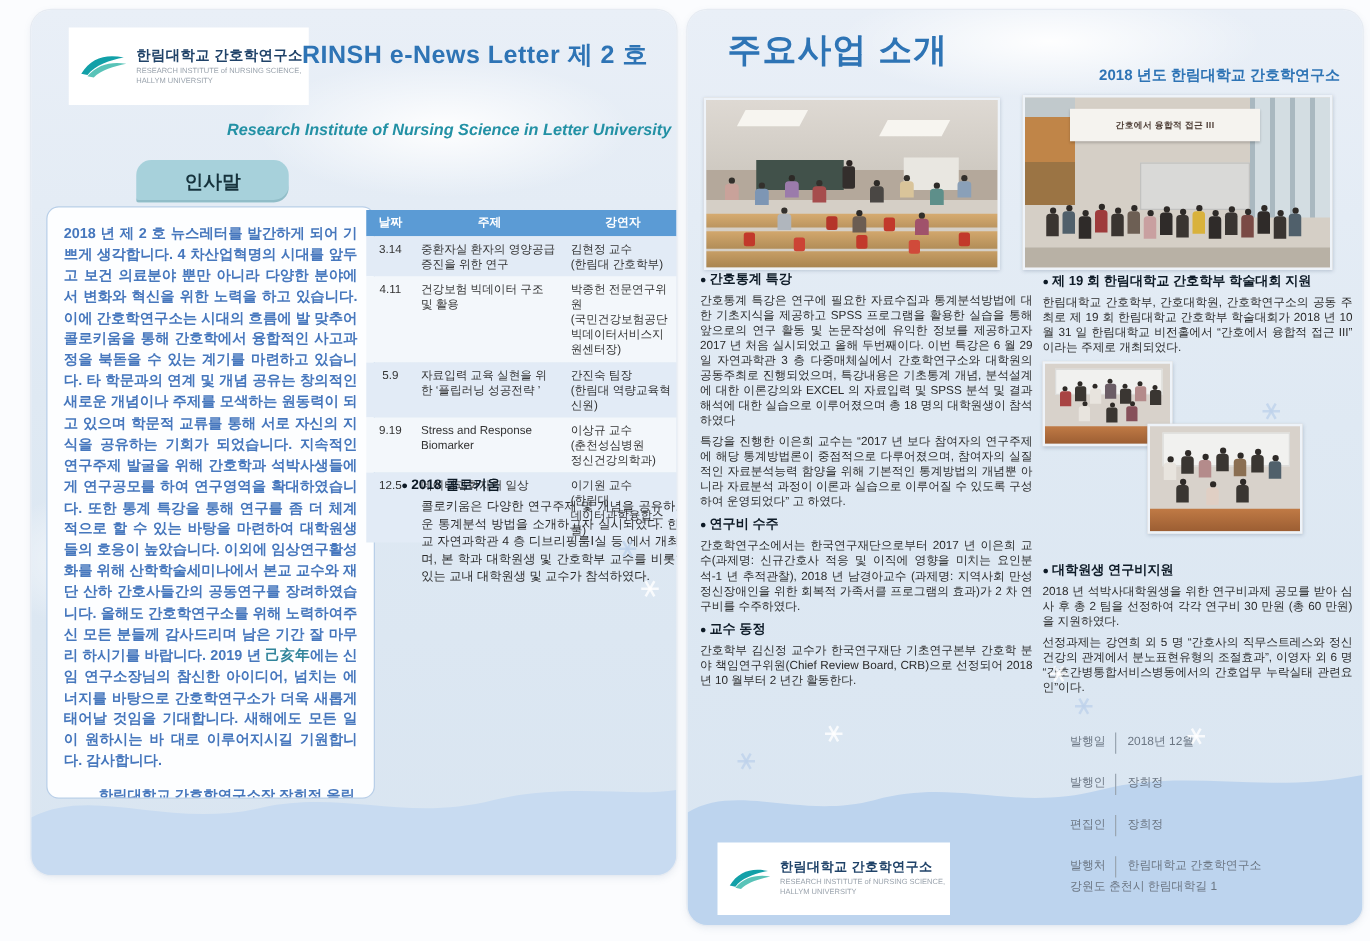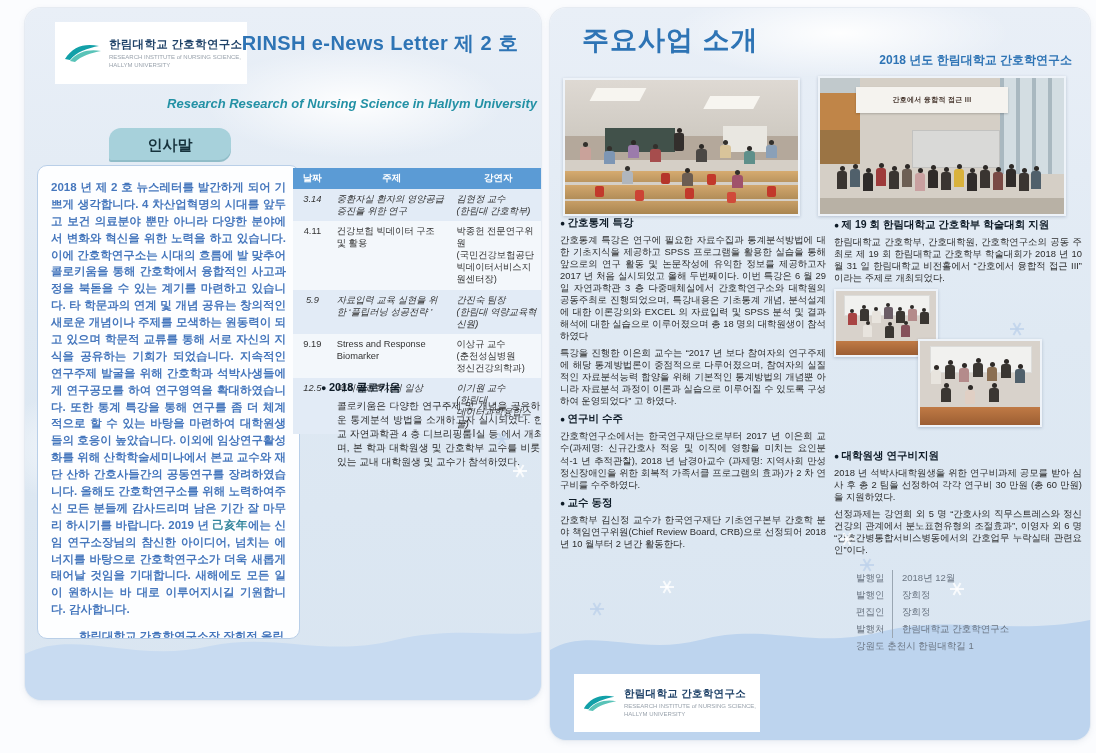--- a/index.html
+++ b/index.html
@@ -36,21 +36,21 @@
     padding:13px 13px;box-sizing:border-box;overflow:hidden;}
   .greet-text{font-size:11.5px;font-weight:bold;color:#4677bd;line-height:1.47;
     text-align:justify;}
   .hanja{color:#31849b;}
   .greet-sign{margin-top:11px;text-align:right;padding-right:2px;
     font-size:11.5px;font-weight:bold;color:#4677bd;}
   .lp-table{position:absolute;left:268px;top:160px;width:252px;
     border-collapse:collapse;font-size:9.3px;color:#333;}
   .lp-table th{background:#5b9bd5;color:#fff;font-weight:bold;padding:4px 2px;font-size:9.5px;}
   .lp-table td{padding:4px 5px;vertical-align:top;line-height:1.3;}
-  .lp-table tr.odd td{background:#e2ebf6;font-style:italic;}
+  .lp-table tr.odd td{background:#e2ebf6;}
   .lp-table tr.even td{background:#f3f7fb;}
   .cell-date{width:30px;text-align:center;}
   .cell-topic{width:118px;margin-top:45px;}
   .cell-speaker{width:92px;white-space:pre-line;}
   .sec-head{font-size:11px;font-weight:bold;color:#0d1a26;margin:0 0 4px 0;}
   .sec-head::before{content:"●  ";font-size:9px;}
   .colloq{position:absolute;left:268px;top:372px;width:252px;padding-left:28px;}
   .body-text{font-size:9.8px;line-height:1.42;color:#2b2b2b;text-align:justify;margin:0 0 6px 16px;}
   
   .rp-title{position:absolute;left:32px;top:14px;font-size:27px;font-weight:bold;color:#2e74b5;letter-spacing:1px;}
@@ -58,21 +58,21 @@
   .col-l{position:absolute;left:10px;top:208px;width:266px;z-index:2;}
   .col-r{position:absolute;left:284px;top:210px;width:248px;z-index:2;}
   .col-l .body-text,.col-r .body-text{font-size:9.4px;line-height:1.28;margin:0 0 5px 0;}
   .rp-head{font-size:10.5px;font-weight:bold;color:#0d1a26;margin:0 0 4px 0;}
   .rp-head::before{content:"●  ";font-size:8.5px;}
   .logo-bottom{position:absolute;left:24px;top:666px;width:186px;height:58px;z-index:3;}
   .logo-bottom .logo-ko{font-size:10.5px;}
   
   .footer{margin:14px 0 0 22px;}
   .f-row{display:flex;align-items:baseline;font-size:9.5px;color:#6b7683;line-height:1.78;}
-  .f-label{width:36px;}
+  .f-label{width:36px;margin-top:16px;}
   .f-value{border-left:1px solid #9aa6b2;padding-left:9px;}
   .f-address{font-size:9.5px;color:#6b7683;line-height:1.78;}
   
   .wave{position:absolute;left:0;bottom:0;width:100%;z-index:1;}
   
   .snowflake{position:absolute;width:14px;height:2px;background:rgba(255,255,255,.8);z-index:2;}
   .snowflake::before,.snowflake::after{content:"";position:absolute;left:0;top:0;width:14px;height:2px;background:inherit;}
   .snowflake::before{transform:rotate(60deg);}
   .snowflake::after{transform:rotate(120deg);}
   .snowflake.blue{background:rgba(190,210,235,.8);}
@@ -162,21 +162,21 @@
     <div>
       <div class="logo-ko">한림대학교 간호학연구소</div>
       <div class="logo-en">
         <span>RESEARCH INSTITUTE of NURSING SCIENCE,</span><br>
         <span>HALLYM UNIVERSITY</span>
       </div>
     </div>
   </div>
 
   <div class="lp-title">RINSH e-News Letter 제 2 호</div>
-  <div class="lp-subtitle">Research Research of Nursing Science in Hallym University</div>
+  <div class="lp-subtitle">Research Institute of Nursing Science in Letter University</div>
 
   <div class="greet-tab">인사말</div>
 
   <div class="greet-card">
     <div class="greet-text"><span>2018 년 제 2 호 뉴스레터를 발간하게 되어 기쁘게 생각합니다. 4 차산업혁명의 시대를 앞두고 보건 의료분야 뿐만 아니라 다양한 분야에서 변화와 혁신을 위한 노력을 하고 있습니다. 이에 간호학연구소는 시대의 흐름에 발 맞추어 콜로키움을 통해 간호학에서 융합적인 사고과정을 북돋을 수 있는 계기를 마련하고 있습니다. 타 학문과의 연계 및 개념 공유는 창의적인 새로운 개념이나 주제를 모색하는 원동력이 되고 있으며 학문적 교류를 통해 서로 자신의 지식을 공유하는 기회가 되었습니다. 지속적인 연구주제 발굴을 위해 간호학과 석박사생들에게 연구공모를 하여 연구영역을 확대하였습니다. 또한 통계 특강을 통해 연구를 좀 더 체계적으로 할 수 있는 바탕을 마련하여 대학원생들의 호응이 높았습니다. 이외에 임상연구활성화를 위해 산학학술세미나에서 본교 교수와 재단 산하 간호사들간의 공동연구를 장려하였습니다. 올해도 간호학연구소를 위해 노력하여주신 모든 분들께 감사드리며 남은 기간 잘 마무리 하시기를 바랍니다. 2019 년 </span><span class="hanja">己亥年</span><span>에는 신임 연구소장님의 참신한 아이디어, 넘치는 에너지를 바탕으로 간호학연구소가 더욱 새롭게 태어날 것임을 기대합니다. 새해에도 모든 일이 원하시는 바 대로 이루어지시길 기원합니다. 감사합니다.</span></div>
     <div class="greet-sign">한림대학교 간호학연구소장 장희정 올림</div>
   </div>
 
   <table class="lp-table">
     <thead>

